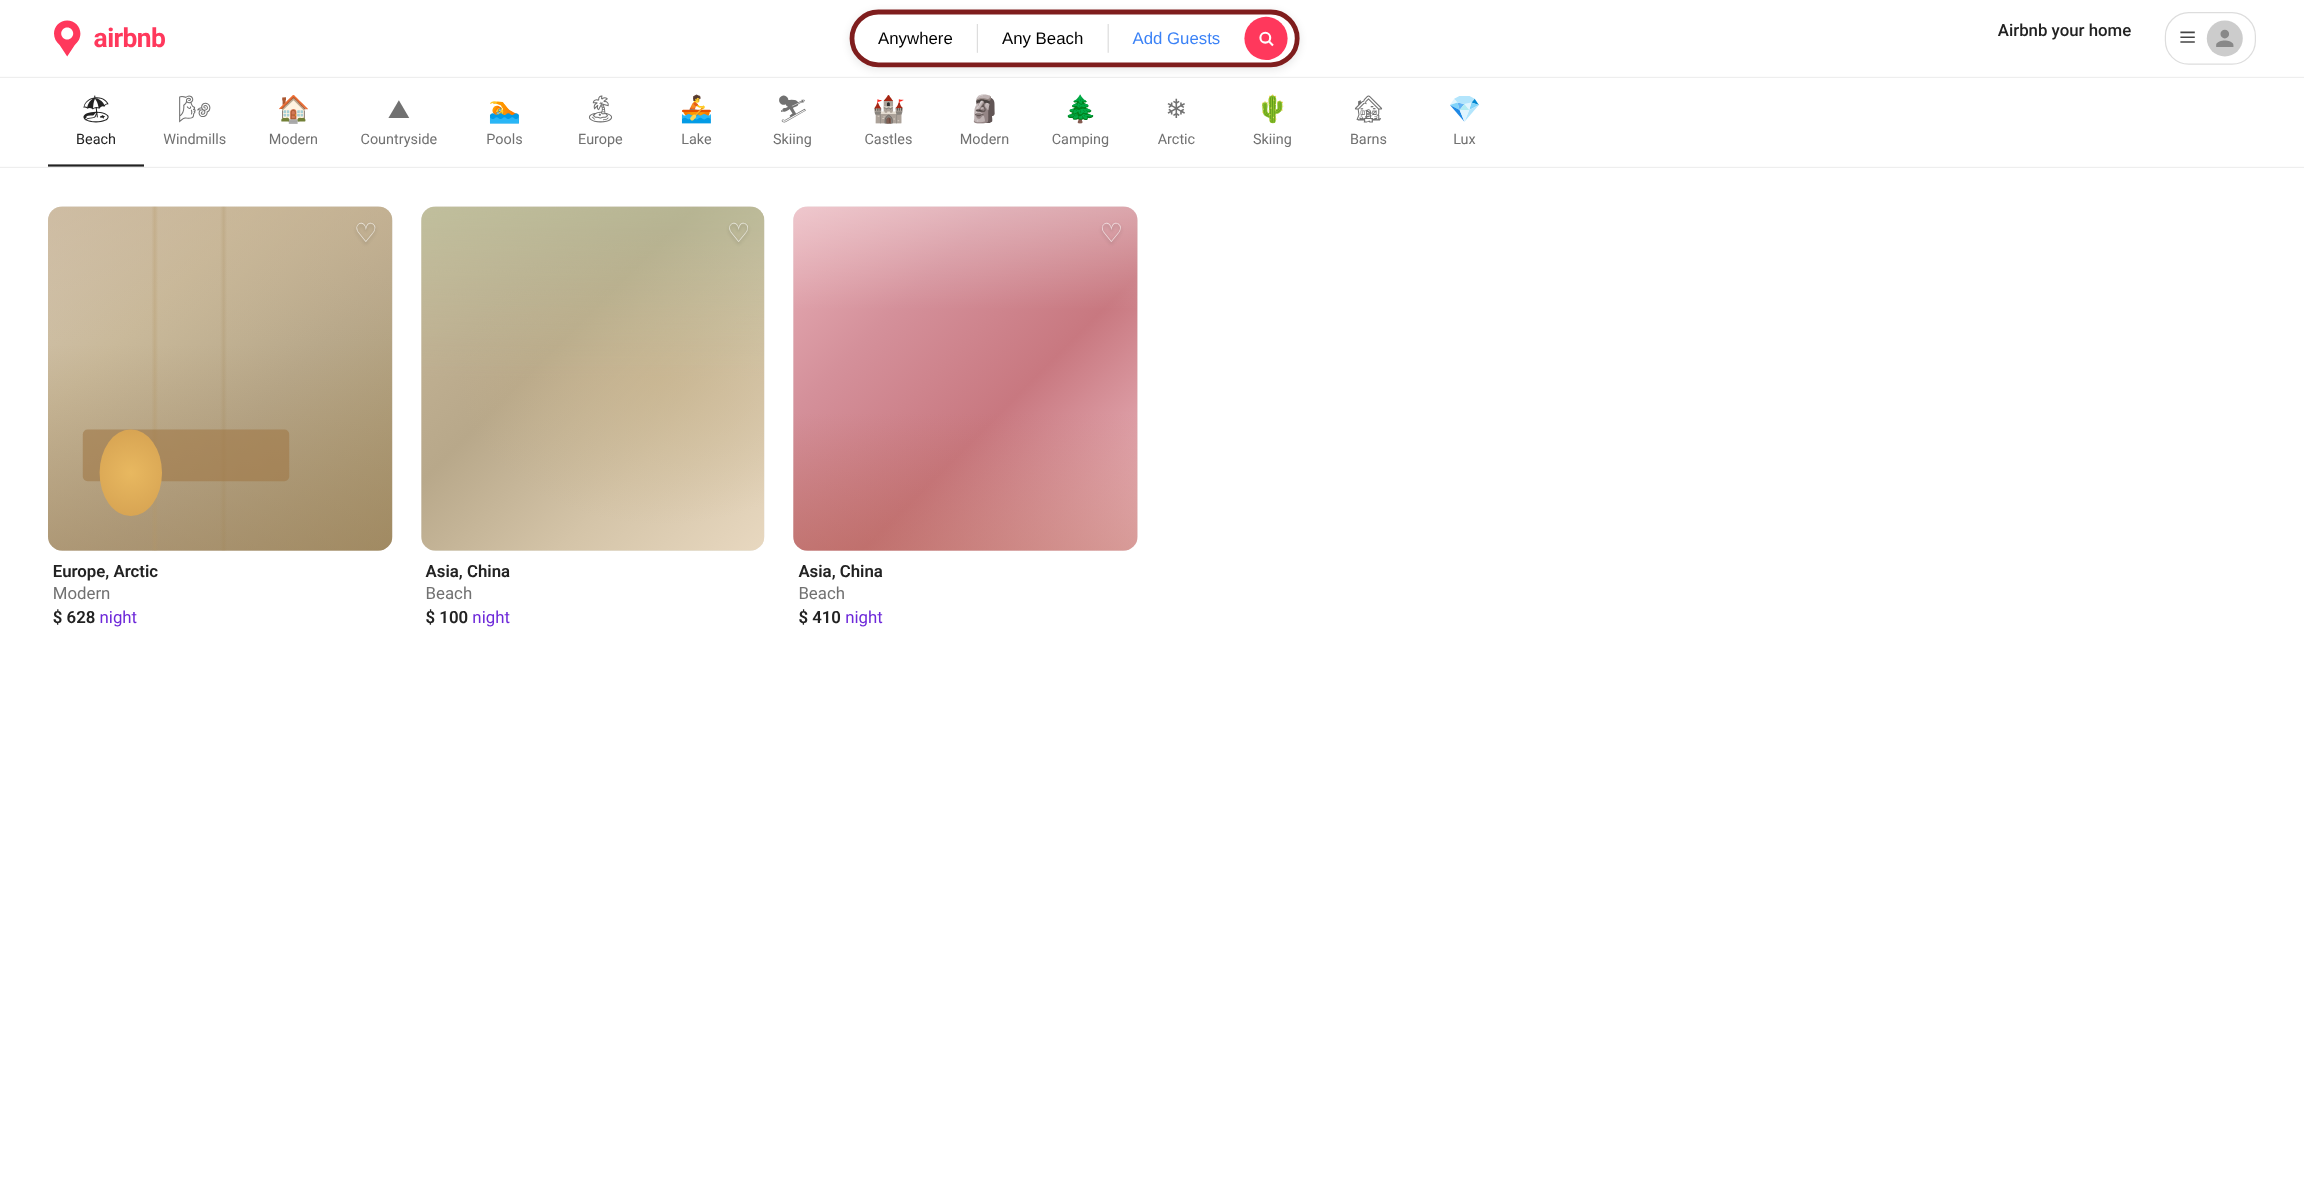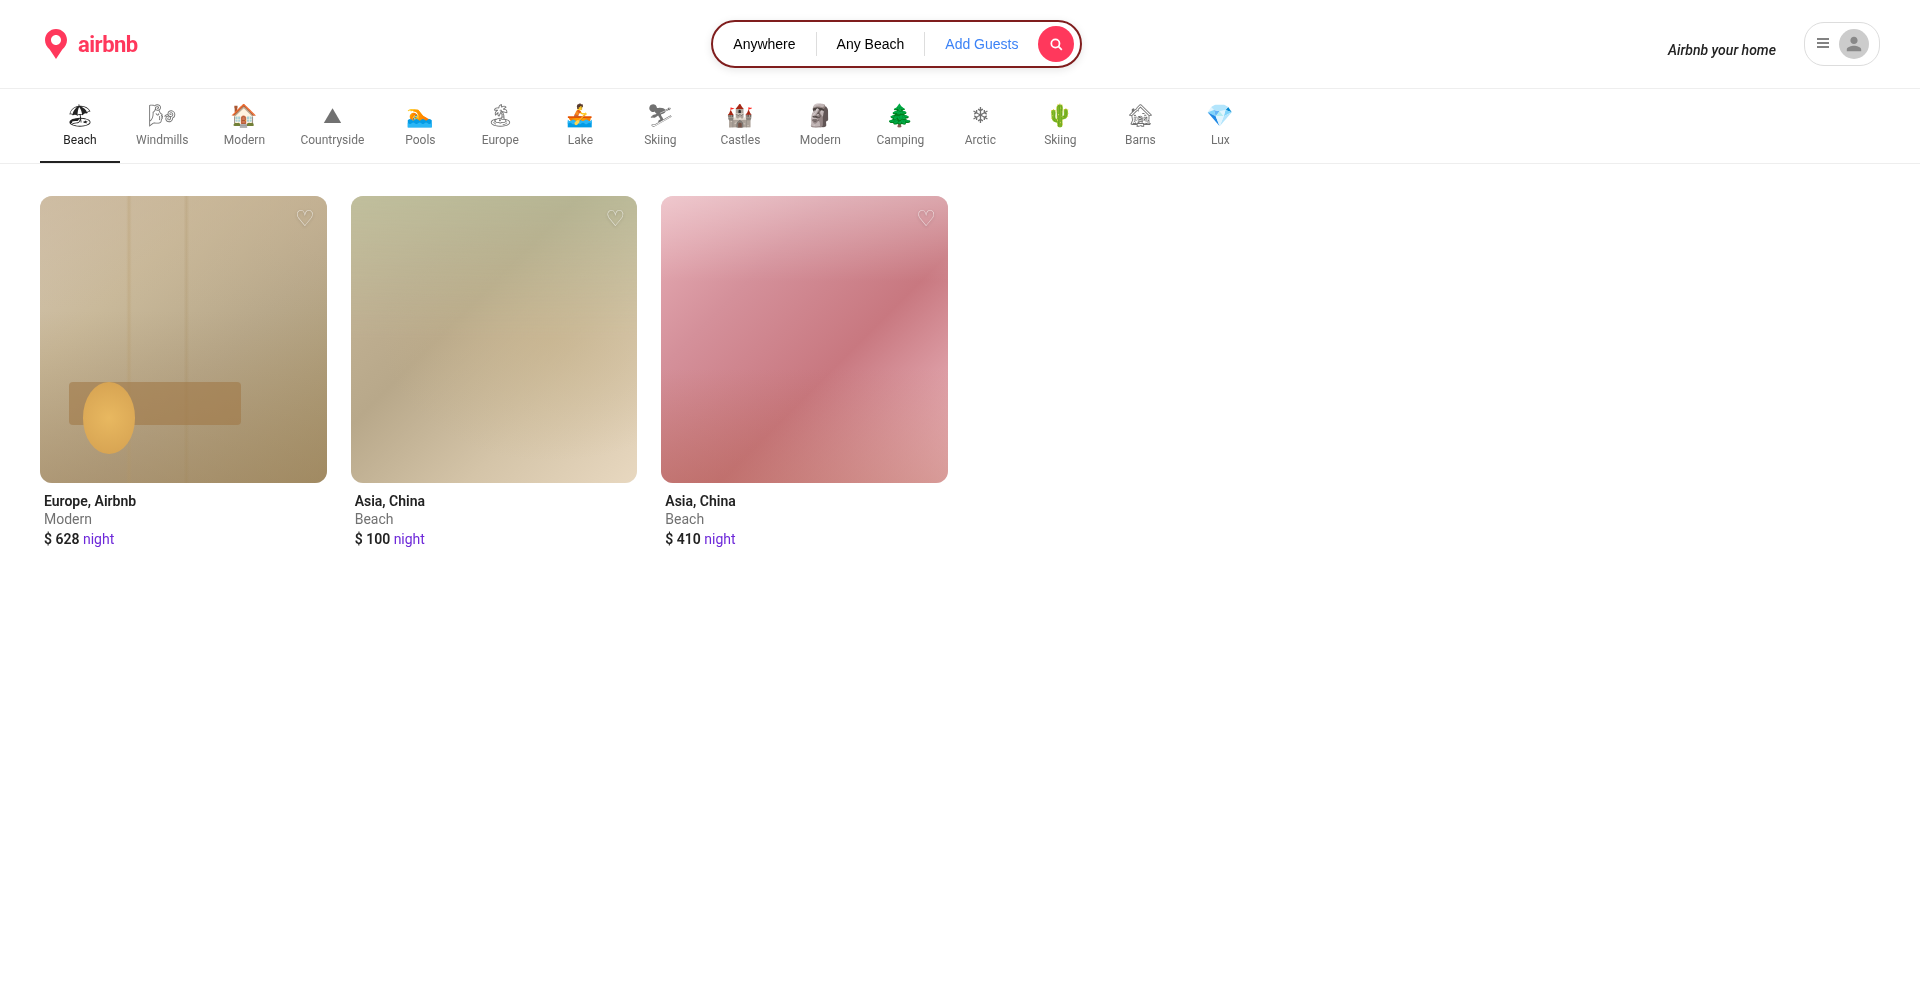--- a/index.html
+++ b/index.html
@@ -3,21 +3,21 @@
   <meta charset="utf-8">
   <style>
     * { box-sizing: border-box; margin: 0; padding: 0; }
     body { font-family: -apple-system, BlinkMacSystemFont, 'Segoe UI', Roboto, sans-serif; background: #fff; color: #222; }
 
     
     .header {
       display: flex;
       align-items: center;
       justify-content: space-between;
-      padding: 20px 40px;
+      padding: 8px 40px;
       border-bottom: 1px solid #eee;
       position: sticky;
       top: 0;
       background: #fff;
       z-index: 100;
     }
     .logo {
       display: flex;
       align-items: center;
       gap: 6px;
@@ -31,21 +31,21 @@
       color: #FF385C;
       font-size: 22px;
       font-weight: 700;
       letter-spacing: -0.5px;
     }
 
     
     .search-bar {
       display: flex;
       align-items: center;
-      border: 2px solid #7f1d1d;
+      border: 4px solid #7f1d1d;
       border-radius: 40px;
       box-shadow: 0 2px 8px rgba(0,0,0,0.1);
       overflow: hidden;
       height: 48px;
     }
     .search-segment {
       display: flex;
       align-items: center;
       padding: 0 20px;
       height: 100%;
@@ -72,23 +72,22 @@
       align-items: center;
       justify-content: center;
       cursor: pointer;
       color: #fff;
       font-size: 14px;
     }
 
     
     .right-nav {
       display: flex;
-      align-items: flex-end;
+      align-items: flex-start;
       gap: 16px;
-      font-style: italic;
     }
     .airbnb-your-home {
       font-size: 14px;
       font-weight: 500;
       cursor: pointer;
       padding: 8px 12px;
       border-radius: 20px;
     }
     .menu-btn {
       display: flex;
@@ -367,21 +366,21 @@
   <div class="listings-grid">
   <div class="listing-card">
       <div class="listing-image-container">
         <div class="room-1" style="width:100%;height:100%;position:relative;">
           <div class="room-1-detail"></div>
             <div class="room-1-circle"></div>
         </div>
         <button class="wishlist-btn">♡</button>
       </div>
       <div class="listing-info">
-        <div class="listing-location">Europe, Airbnb</div>
+        <div class="listing-location">Europe, Arctic</div>
         <div class="listing-type">Modern</div>
         <div class="listing-price">
           <strong>$ 628</strong> <span>night</span>
         </div>
       </div>
     </div>
       <div class="listing-card">
       <div class="listing-image-container">
         <div class="room-2" style="width:100%;height:100%;position:relative;">
           

